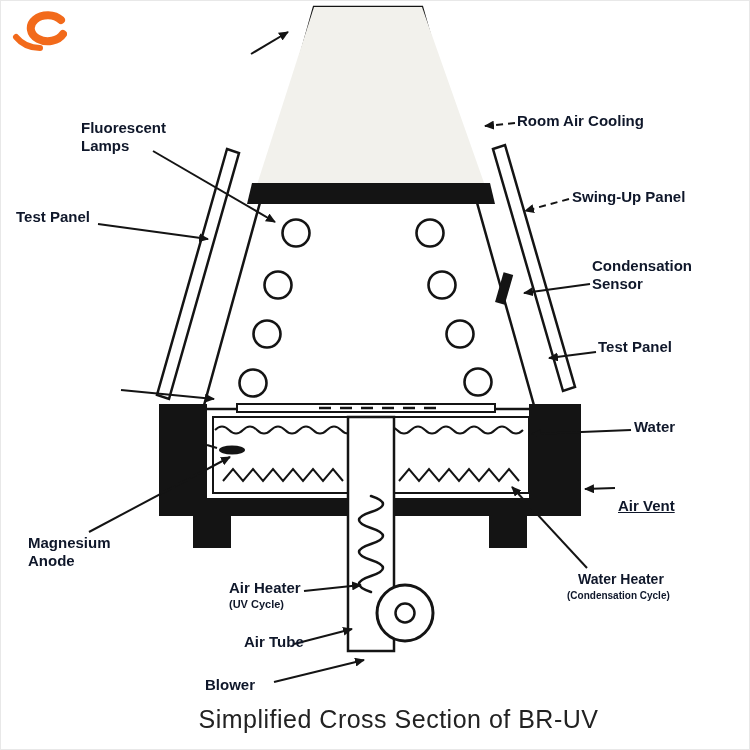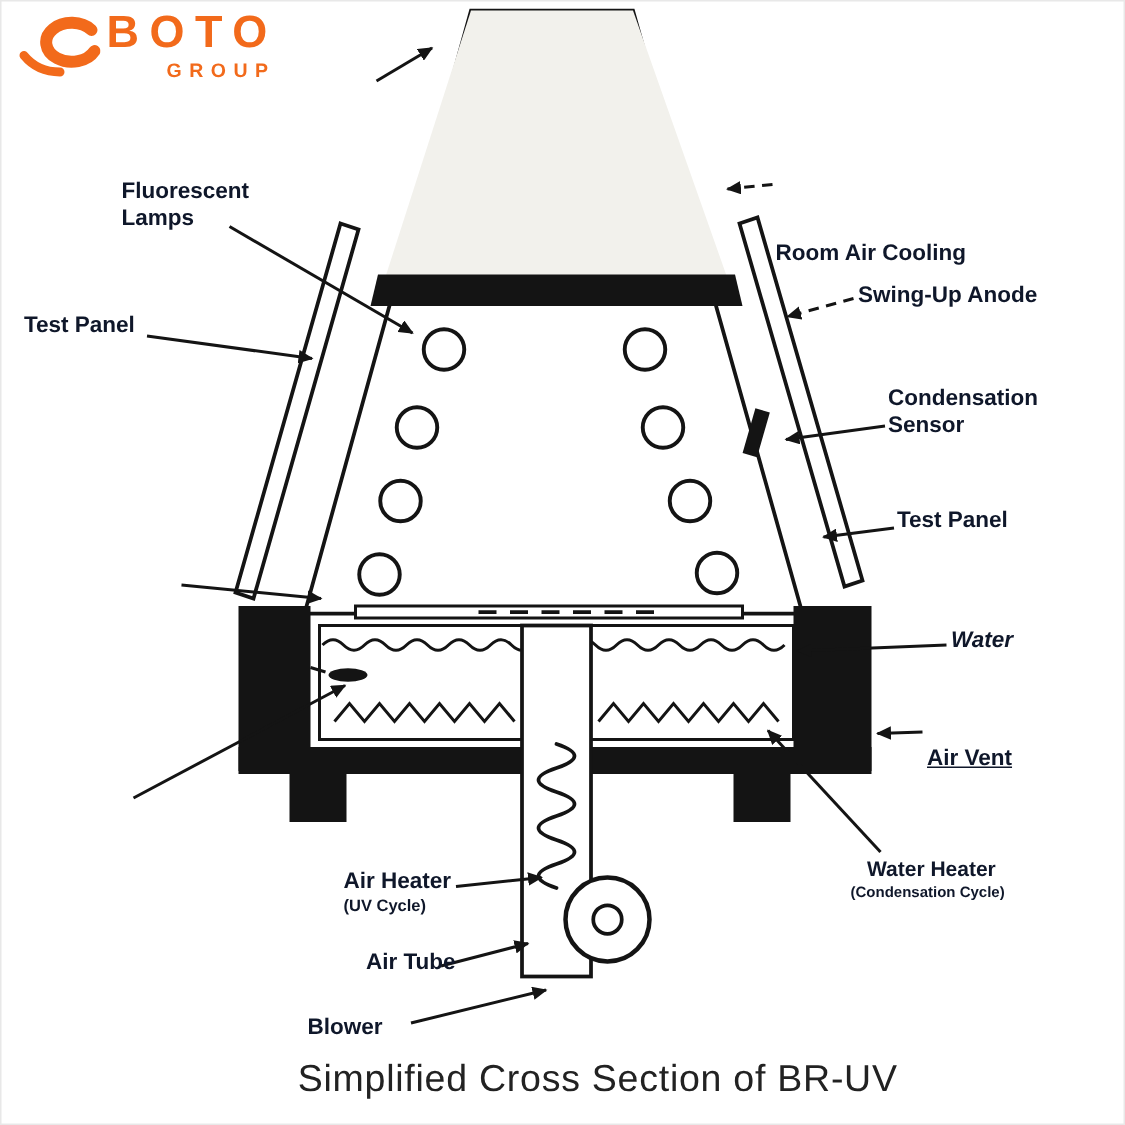--- a/index.html
+++ b/index.html
@@ -32,24 +32,20 @@
 </head>
 <body>
 
 <div class="page">
 
   <div class="logo">
     <svg width="56" height="50" viewBox="0 0 56 50">
       <path d="M50,13 a17,13 0 1 0 2,14" fill="none" stroke="#f26a1b" stroke-width="8" stroke-linecap="round"></path>
       <path d="M5,30 q9,11 24,11" fill="none" stroke="#f26a1b" stroke-width="6" stroke-linecap="round"></path>
     </svg>
-    <div class="logo-text">
-      <div class="logo-brand">BOTO</div>
-      <div class="logo-sub">GROUP</div>
-    </div>
   </div>
 
   <svg class="diagram-svg" viewBox="0 0 750 750">
     <defs>
       <marker id="ah" markerWidth="11" markerHeight="9" refX="9" refY="4.5" orient="auto" markerUnits="userSpaceOnUse">
         <path d="M0,0 L10,4.5 L0,9 z" fill="#141414"></path>
       </marker>
     </defs>
 
     <g>
@@ -123,27 +119,29 @@
       <line x1="303" y1="590" x2="360" y2="584" marker-end="url(#ah)"></line>
       <line x1="293" y1="643" x2="351" y2="628" marker-end="url(#ah)"></line>
       <line x1="273" y1="681" x2="363" y2="659" marker-end="url(#ah)"></line>
       <line x1="586" y1="567" x2="511" y2="486" marker-end="url(#ah)"></line>
     </g>
   </svg>
 
   <div class="label" style="left:80px;top:118px;">Fluorescent
 Lamps</div>
   <div class="label" style="left:15px;top:207px;">Test Panel</div>
-  <div class="label" style="left:516px;top:111px;margin-top:48px;">Room Air Cooling</div>
-  <div class="label" style="left:571px;top:187px;">Swing-Up Anode</div>
+  <div class="label" style="left:516px;top:111px;">Room Air Cooling</div>
+  <div class="label" style="left:571px;top:187px;">Swing-Up Panel</div>
   <div class="label" style="left:591px;top:256px;">Condensation
 Sensor</div>
   <div class="label" style="left:597px;top:337px;">Test Panel</div>
-  <div class="label" style="left:633px;top:417px;font-style:italic;">Water</div>
+  <div class="label" style="left:633px;top:417px;">Water</div>
   <div class="label" style="left:617px;top:496px;text-decoration:underline;">Air Vent</div>
+  <div class="label" style="left:27px;top:533px;">Magnesium
+Anode</div>
   <div class="label" style="left:228px;top:578px;">Air Heater</div>
   <div class="label small" style="left:228px;top:597px;">(UV Cycle)</div>
   <div class="label" style="left:243px;top:632px;">Air Tube</div>
   <div class="label" style="left:204px;top:675px;">Blower</div>
   <div class="label" style="left:577px;top:570px;font-size:14px;">Water Heater</div>
   <div class="label tiny" style="left:566px;top:589px;">(Condensation Cycle)</div>
 
   <div class="caption">Simplified Cross Section of  BR-UV</div>
 </div>
 

